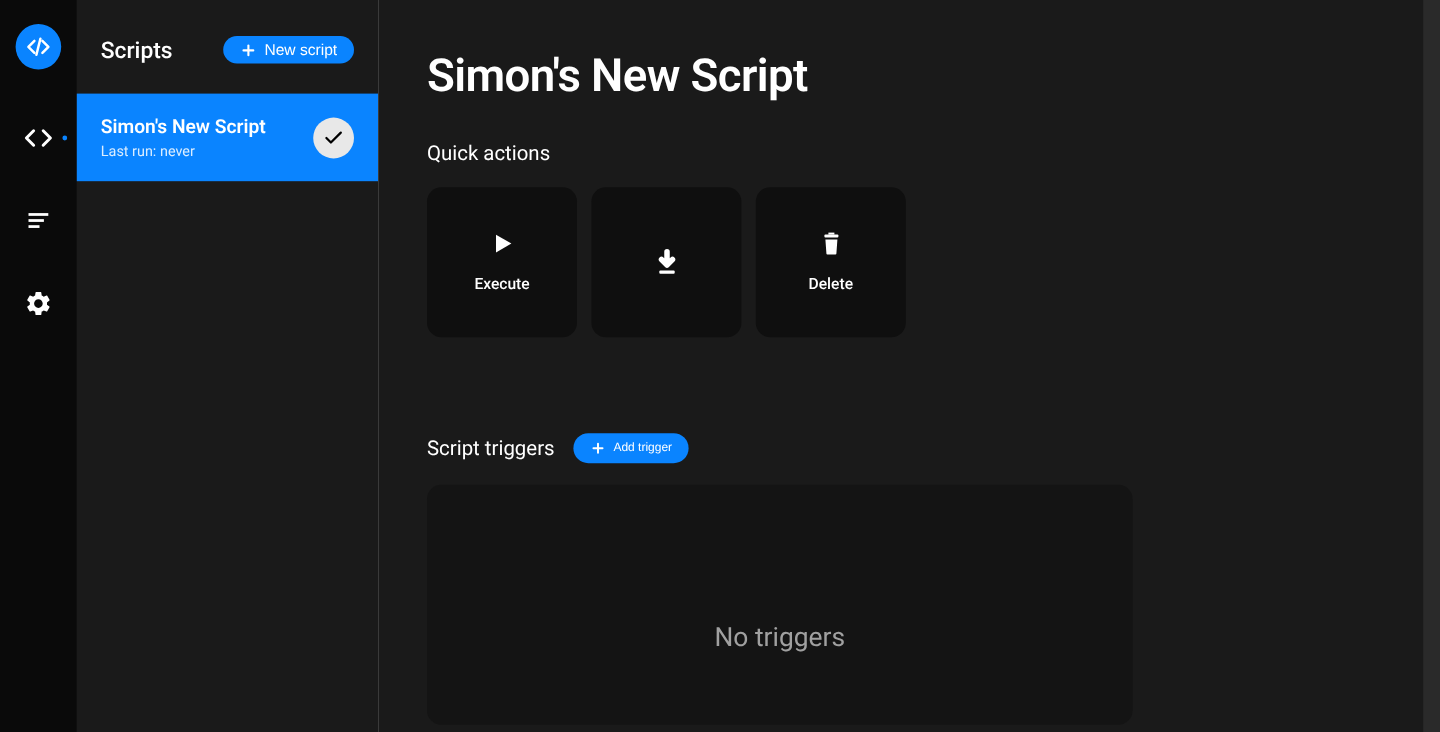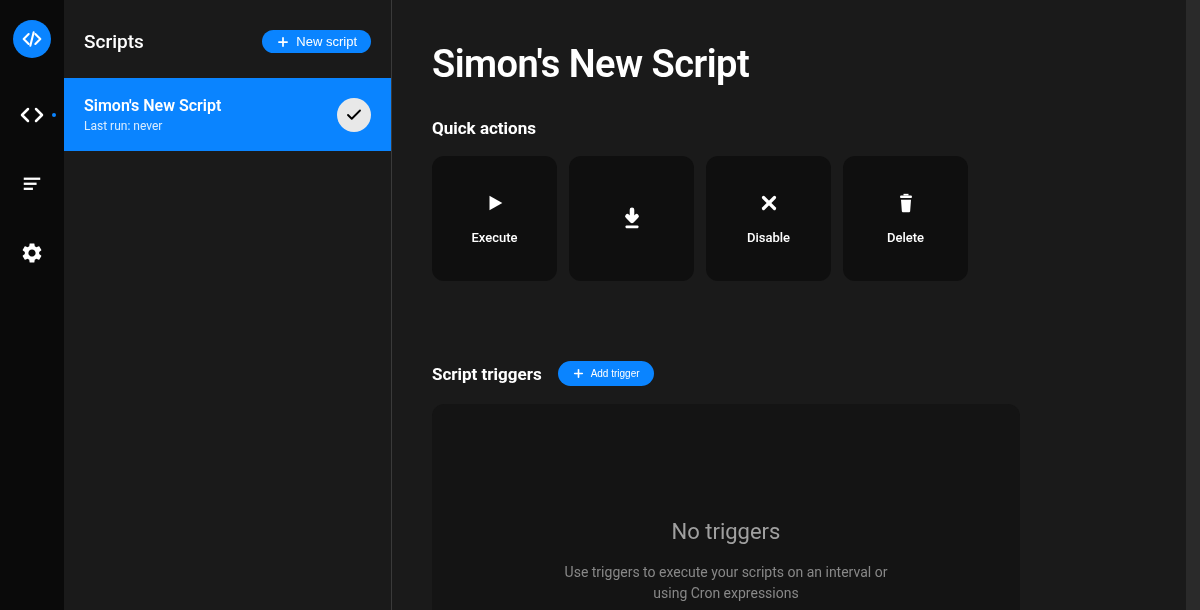--- a/index.html
+++ b/index.html
@@ -48,21 +48,21 @@
     width: 4px;
     height: 4px;
     border-radius: 50%;
     background: #0a84ff;
     position: absolute;
     right: -12px;
     top: 50%;
     transform: translateY(-50%);
   }
   .scripts-panel {
-    width: 328px;
+    width: 252px;
     background: #1a1a1a;
     border-right: 1px solid #3a3a3a;
     display: flex;
     flex-direction: column;
   }
   .scripts-header {
     display: flex;
     align-items: center;
     justify-content: space-between;
     padding: 30px 20px 25px 20px;
@@ -131,21 +131,21 @@
     letter-spacing: -0.5px;
   }
   .section-title-row {
     display: flex;
     align-items: center;
     gap: 16px;
     margin-bottom: 18px;
   }
   .section-title {
     font-size: 17px;
-    font-weight: 700;
+    font-weight: 400;
     color: #fff;
   }
   .quick-actions {
     display: flex;
     gap: 12px;
     margin-bottom: 80px;
   }
   .action-card {
     width: 125px;
     height: 125px;
@@ -299,29 +299,20 @@
       <div class="action-card">
         <div class="action-icon">
           <svg width="22" height="24" viewBox="0 0 24 24" fill="#fff">
             <path d="M12 2 L12 14 M12 14 L7 9 M12 14 L17 9" stroke="#fff" stroke-width="5" stroke-linecap="round" stroke-linejoin="round" fill="none"></path>
             <rect x="5" y="19" width="14" height="3" rx="1"></rect>
           </svg>
         </div>
       </div>
       <div class="action-card">
         <div class="action-icon">
-          <svg width="22" height="22" viewBox="0 0 24 24" fill="none" stroke="#fff" stroke-width="3.5" stroke-linecap="round">
-            <line x1="18" y1="6" x2="6" y2="18"></line>
-            <line x1="6" y1="6" x2="18" y2="18"></line>
-          </svg>
-        </div>
-        <div class="action-label">Disable</div>
-      </div>
-      <div class="action-card">
-        <div class="action-icon">
           <svg width="20" height="24" viewBox="0 0 24 24" fill="#fff">
             <rect x="5" y="3" width="14" height="3" rx="1"></rect>
             <rect x="9" y="1" width="6" height="2"></rect>
             <path d="M6 8 L18 8 L17 22 Q17 23 16 23 L8 23 Q7 23 7 22 Z"></path>
           </svg>
         </div>
         <div class="action-label">Delete</div>
       </div>
     </div>
 
@@ -331,18 +322,17 @@
         <svg width="13" height="13" viewBox="0 0 24 24" fill="none" stroke="#fff" stroke-width="3" stroke-linecap="round">
           <line x1="12" y1="5" x2="12" y2="19"></line>
           <line x1="5" y1="12" x2="19" y2="12"></line>
         </svg>
         <span>Add trigger</span>
       </button>
     </div>
 
     <div class="triggers-empty">
       <div class="empty-title">No triggers</div>
-      <div class="empty-desc">Use triggers to execute your scripts on an interval or using Cron expressions</div>
     </div>
   </div>
 </div>
 
 <div class="scrollbar-stub"></div>
 
 </body></html>

